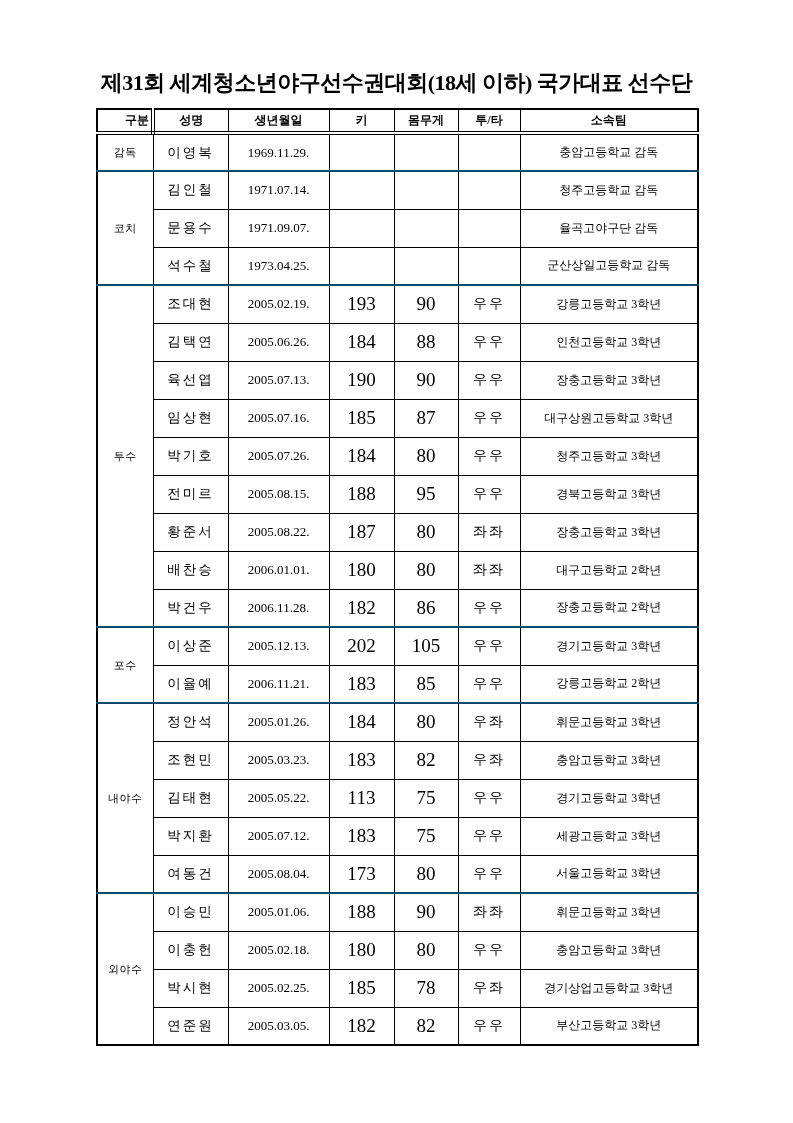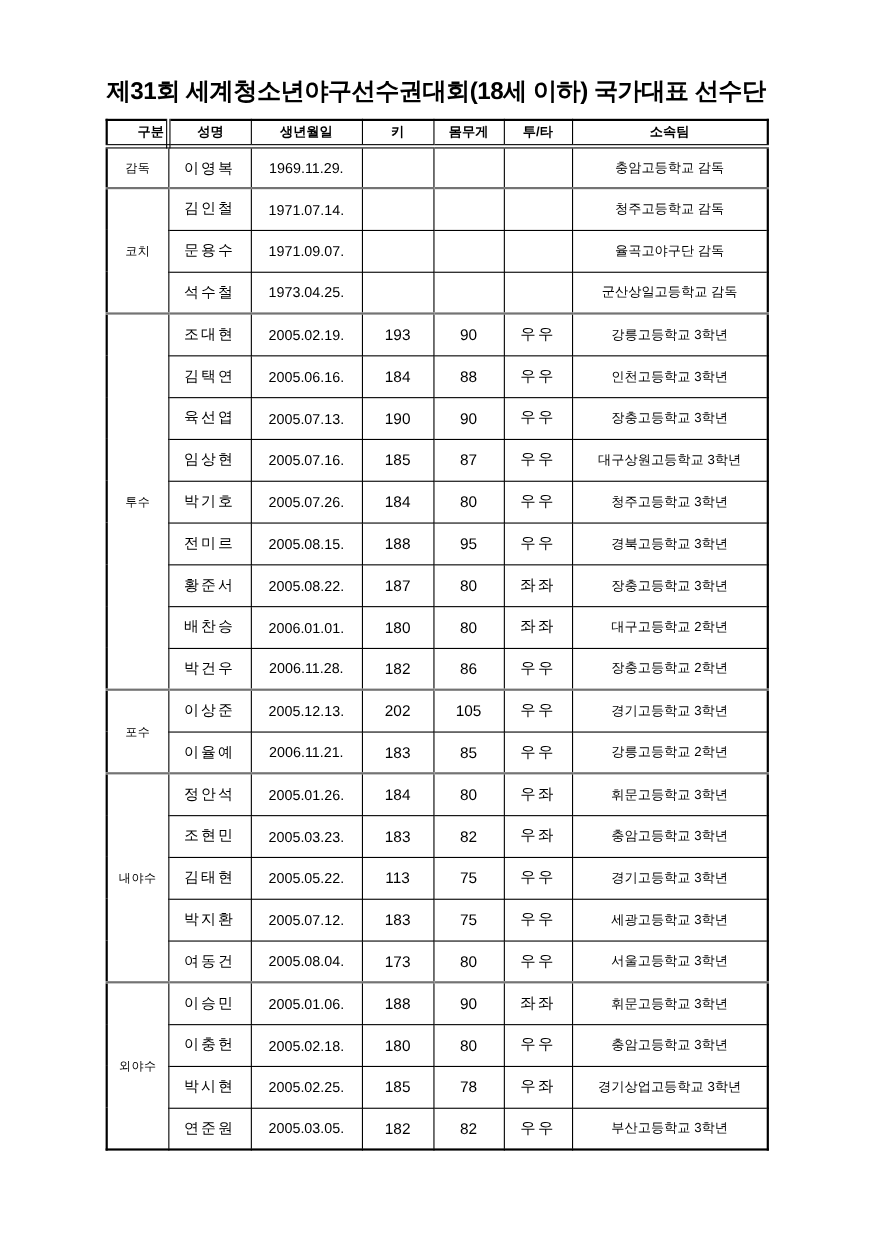--- a/index.html
+++ b/index.html
@@ -5,21 +5,21 @@
   html, body {
     margin: 0;
     padding: 0;
     background: #ffffff;
   }
   .page {
     position: relative;
     width: 793px;
     height: 1123px;
     background: #ffffff;
-    font-family: Liberation Sans, sans-serif;
+    font-family: Liberation Serif, serif;
     color: #000000;
     overflow: hidden;
   }
   .doc-title {
     position: absolute;
     top: 68px;
     left: 0;
     width: 100%;
     text-align: center;
     font-size: 22px;
@@ -53,35 +53,35 @@
     border-bottom: 4px double #000000;
   }
   table.roster thead th.col-group-h {
     border-right: 4px double #000000;
     padding-left: 25px;
   }
   table.roster tbody tr {
     height: 38px;
   }
   tr.group-start td {
-    border-top: 2px solid #737373;
+    border-top: 2px solid #0c4a6e;
   }
   td.col-group {
     font-size: 11px;
     letter-spacing: 0.5px;
   }
   td.col-name {
     font-size: 13.5px;
     letter-spacing: 2px;
   }
   td.col-date {
     font-size: 13px;
   }
   td.col-num {
-    font-size: 14px;
+    font-size: 19px;
   }
   td.col-tb {
     font-size: 14px;
     letter-spacing: 2px;
   }
   td.col-team {
     font-size: 12px;
     border-radius: 18px;
   }
 </style>
@@ -152,21 +152,21 @@
           <td class="col-group" rowspan="9">투수</td>
           <td class="col-name">조대현</td>
           <td class="col-date">2005.02.19.</td>
           <td class="col-num">193</td>
           <td class="col-num">90</td>
           <td class="col-tb">우우</td>
           <td class="col-team">강릉고등학교 3학년</td>
         </tr>
         <tr>
           <td class="col-name">김택연</td>
-          <td class="col-date">2005.06.16.</td>
+          <td class="col-date">2005.06.26.</td>
           <td class="col-num">184</td>
           <td class="col-num">88</td>
           <td class="col-tb">우우</td>
           <td class="col-team">인천고등학교 3학년</td>
         </tr>
         <tr>
           <td class="col-name">육선엽</td>
           <td class="col-date">2005.07.13.</td>
           <td class="col-num">190</td>
           <td class="col-num">90</td>

